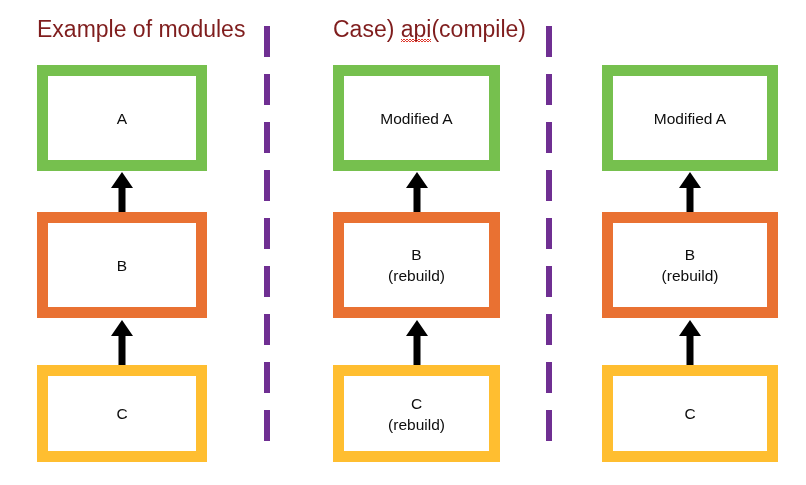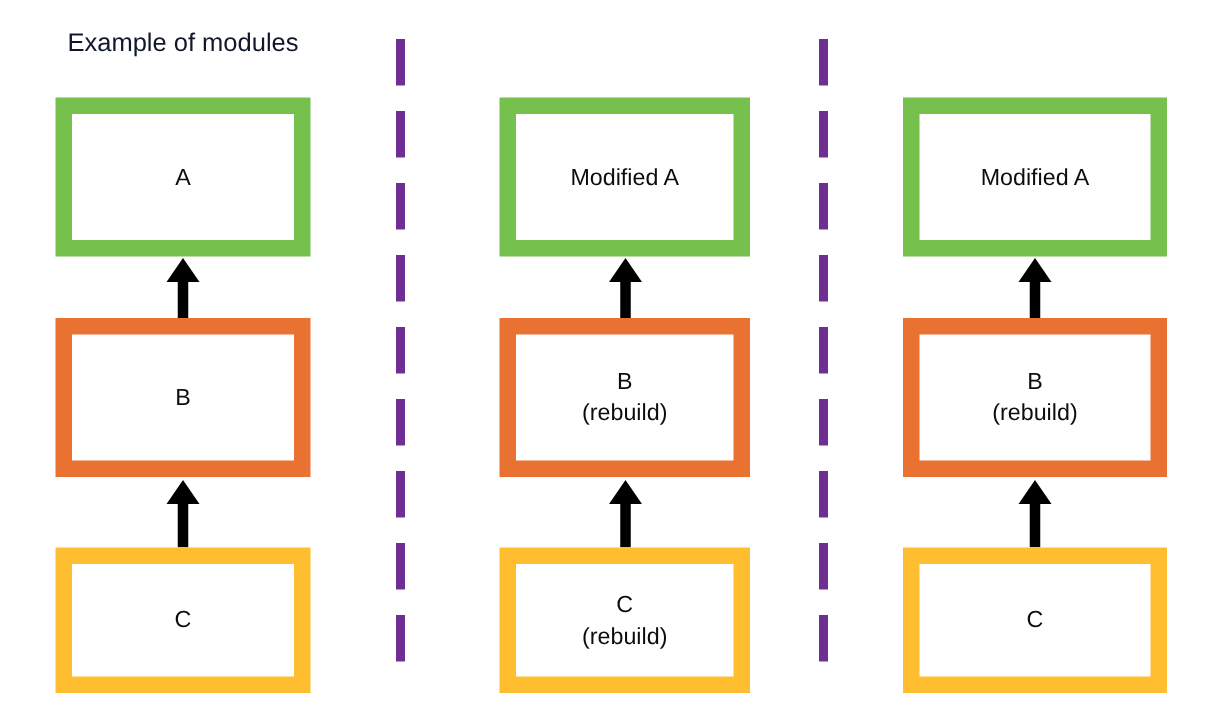--- a/index.html
+++ b/index.html
@@ -17,24 +17,24 @@
     position: relative;
     width: 806px;
     height: 485px;
     background: #ffffff;
     overflow: hidden;
   }
 
   
   .col-title {
     position: absolute;
-    text-align: center;
-    font-size: 17px;
+    text-align: left;
+    font-size: 23px;
     line-height: 22px;
-    color: #0f172a;
+    color: #7f1d1d;
     white-space: nowrap;
     letter-spacing: 0px;
   }
   .col-title .misspelled {
     position: relative;
     display: inline-block;
   }
   .col-title .misspelled::after {
     content: "";
     position: absolute;
@@ -141,20 +141,23 @@
     <span class="dash" style="top:48px;  height:31px;"></span>
     <span class="dash" style="top:96px;  height:31px;"></span>
     <span class="dash" style="top:144px; height:31px;"></span>
     <span class="dash" style="top:192px; height:31px;"></span>
     <span class="dash" style="top:240px; height:31px;"></span>
     <span class="dash" style="top:288px; height:31px;"></span>
     <span class="dash" style="top:336px; height:31px;"></span>
     <span class="dash" style="top:384px; height:31px;"></span>
   </div>
 
+  <div class="col-title" style="left:333px; top:18px; width:167px;">
+    <span>Case) </span><span class="misspelled">api</span><span>(compile)</span>
+  </div>
 
   <div class="node green" style="left:333px; top:65px; width:167px; height:106px;">
     <span class="node-label">Modified A</span>
   </div>
 
   <div class="arrow" style="left:406px; top:172px; height:40px;">
     <span class="head"></span>
     <span class="shaft" style="top:14px; height:26px;"></span>
   </div>
 

